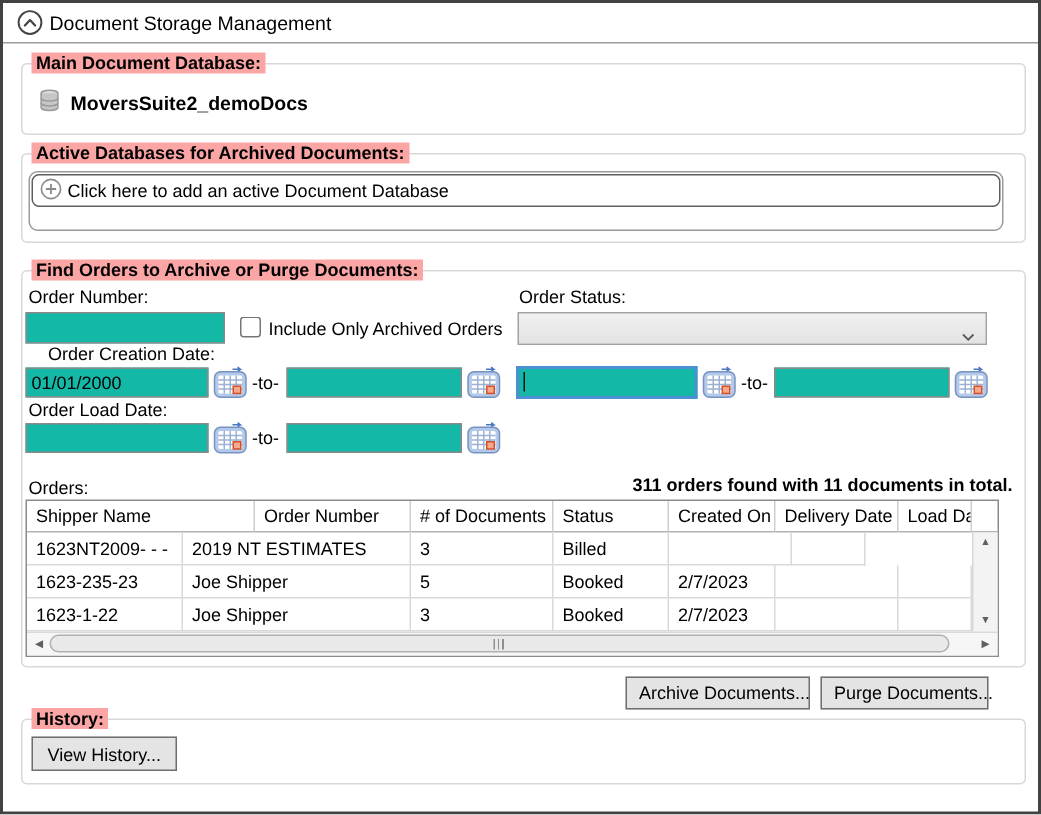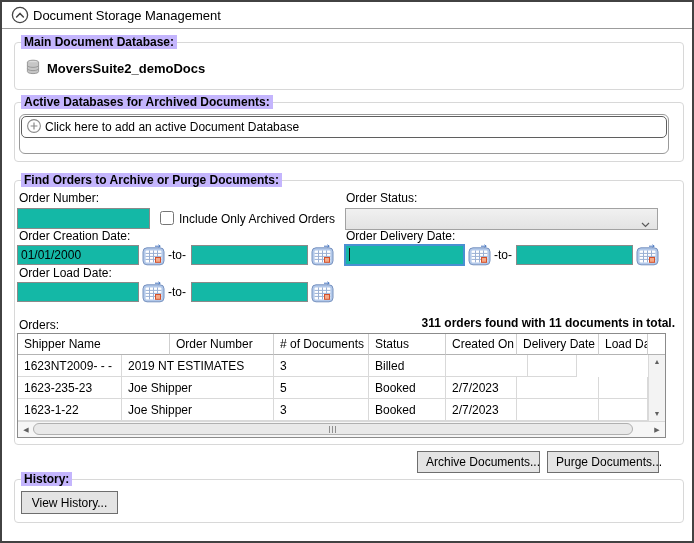--- a/index.html
+++ b/index.html
@@ -5,21 +5,21 @@
   html,body{margin:0;padding:0;background:#fff;}
   #panel{position:relative;width:694px;height:543px;box-sizing:border-box;
          border:2px solid #424242;background:#fff;color:#000;
          font-family:"Liberation Sans",sans-serif;font-size:12px;overflow:hidden;}
   
   .collapse{position:absolute;left:9px;top:4px;width:18px;height:18px;border:none;background:none;padding:0;cursor:pointer;}
   .hdr-title{position:absolute;left:31px;top:6px;font-size:13px;white-space:nowrap;text-align:center;}
   .hdr-line{position:absolute;top:26px;left:0;right:0;height:1px;background:#9c9c9c;}
   
   .grp{position:absolute;left:12px;width:670px;border:1px solid #d8d8d8;border-radius:4px;box-sizing:border-box;}
-  .gcap{position:absolute;top:-8px;left:6px;background:#c4b5fd;padding:0 3px;font-weight:700;font-size:12px;white-space:nowrap;}
+  .gcap{position:absolute;top:-8px;left:6px;background:#fca5a5;padding:0 3px;font-weight:700;font-size:12px;white-space:nowrap;}
   
   .dbrow{position:absolute;left:10px;top:16px;display:flex;align-items:center;gap:6px;}
   .dbname{font-weight:700;font-size:13px;}
   
   .dblist{position:absolute;left:4px;right:14px;top:11px;height:40px;border:1px solid #9a9a9a;border-radius:6px;box-sizing:border-box;background:#fff;}
   .adddb{position:absolute;left:1px;right:1px;top:1px;height:22px;border:1px solid #5f5f5f;border-radius:5px;background:#fff;
          display:flex;align-items:center;gap:3px;padding:0 4px;font:12px "Liberation Sans",sans-serif;cursor:pointer;box-sizing:border-box;}
   
   .lbl{position:absolute;white-space:nowrap;}
   .tb{position:absolute;height:20px;border:1px solid #8a8a8a;background:#14b8a6;box-sizing:border-box;padding:0 3px;
@@ -110,21 +110,21 @@
     <span class="lbl" style="left:331px;top:10px;">Order Status:</span>
     <div class="combo" style="left:330px;top:27px;width:313px;">
       <span></span>
       <span class="chev">
         <svg width="9" height="6" viewBox="0 0 9 6">
             <path d="M1 1l3.5 3.5L8 1" fill="none" stroke="#5a5a5a" stroke-width="1.2"></path>
           </svg>
       </span>
     </div>
 
-    <span class="lbl" style="left:4px;top:48px;">Order Creation Date:</span>
+    <span class="lbl" style="left:17px;top:48px;">Order Creation Date:</span>
     <input class="tb" style="left: 2px; top: 64px; width: 122px;" type="text" value="01/01/2000">
     <button class="cal" style="left:127px;top:63px;">
       <span><svg width="23" height="22" viewBox="0 0 23 22">
             <path d="M13 2.2h5.2l-1.8-1.4M18.2 2.2l-1.8 1.4" stroke="#4a78c0" fill="none"></path>
             <rect x="1" y="3.8" width="21" height="17" rx="4" fill="#b3c9ea" stroke="#7792bf"></rect>
             <rect x="3.6" y="6.4" width="15.8" height="12" rx="1" fill="#fff"></rect>
             <path d="M3.6 9.4h15.8M3.6 12.4h15.8M3.6 15.4h15.8M7.5 6.4v12M11.5 6.4v12M15.5 6.4v12" stroke="#9ab0d4"></path>
             <rect x="13.5" y="13.5" width="5" height="4.8" fill="#f4a988" stroke="#d4502a"></rect>
           </svg></span>
     </button>
@@ -133,21 +133,20 @@
     <button class="cal" style="left:296px;top:63px;">
       <span><svg width="23" height="22" viewBox="0 0 23 22">
             <path d="M13 2.2h5.2l-1.8-1.4M18.2 2.2l-1.8 1.4" stroke="#4a78c0" fill="none"></path>
             <rect x="1" y="3.8" width="21" height="17" rx="4" fill="#b3c9ea" stroke="#7792bf"></rect>
             <rect x="3.6" y="6.4" width="15.8" height="12" rx="1" fill="#fff"></rect>
             <path d="M3.6 9.4h15.8M3.6 12.4h15.8M3.6 15.4h15.8M7.5 6.4v12M11.5 6.4v12M15.5 6.4v12" stroke="#9ab0d4"></path>
             <rect x="13.5" y="13.5" width="5" height="4.8" fill="#f4a988" stroke="#d4502a"></rect>
           </svg></span>
     </button>
 
-    <span class="lbl" style="left:331px;top:48px;">Order Delivery Date:</span>
     <input class="tb focused" style="left: 329px; top: 63px; width: 121px;" type="text" value="">
     <div class="caret" style="left:334px;top:67px;"></div>
     <button class="cal" style="left:453px;top:63px;">
       <span><svg width="23" height="22" viewBox="0 0 23 22">
             <path d="M13 2.2h5.2l-1.8-1.4M18.2 2.2l-1.8 1.4" stroke="#4a78c0" fill="none"></path>
             <rect x="1" y="3.8" width="21" height="17" rx="4" fill="#b3c9ea" stroke="#7792bf"></rect>
             <rect x="3.6" y="6.4" width="15.8" height="12" rx="1" fill="#fff"></rect>
             <path d="M3.6 9.4h15.8M3.6 12.4h15.8M3.6 15.4h15.8M7.5 6.4v12M11.5 6.4v12M15.5 6.4v12" stroke="#9ab0d4"></path>
             <rect x="13.5" y="13.5" width="5" height="4.8" fill="#f4a988" stroke="#d4502a"></rect>
           </svg></span>

